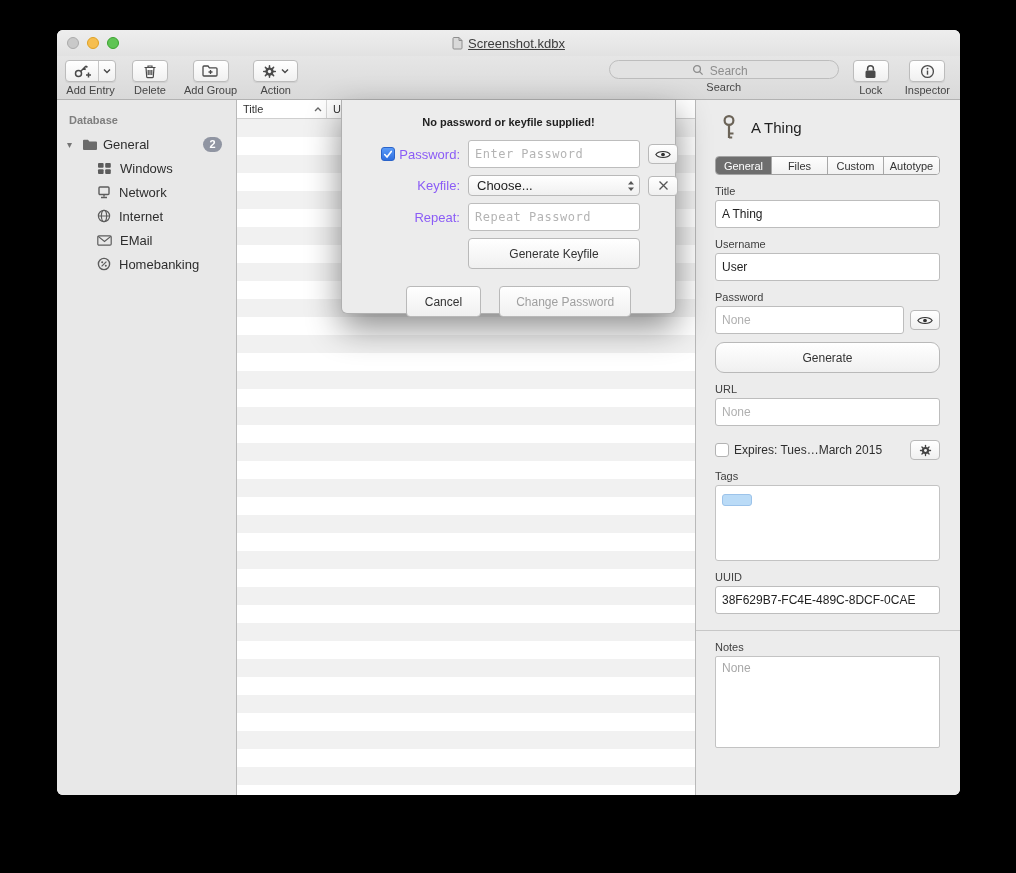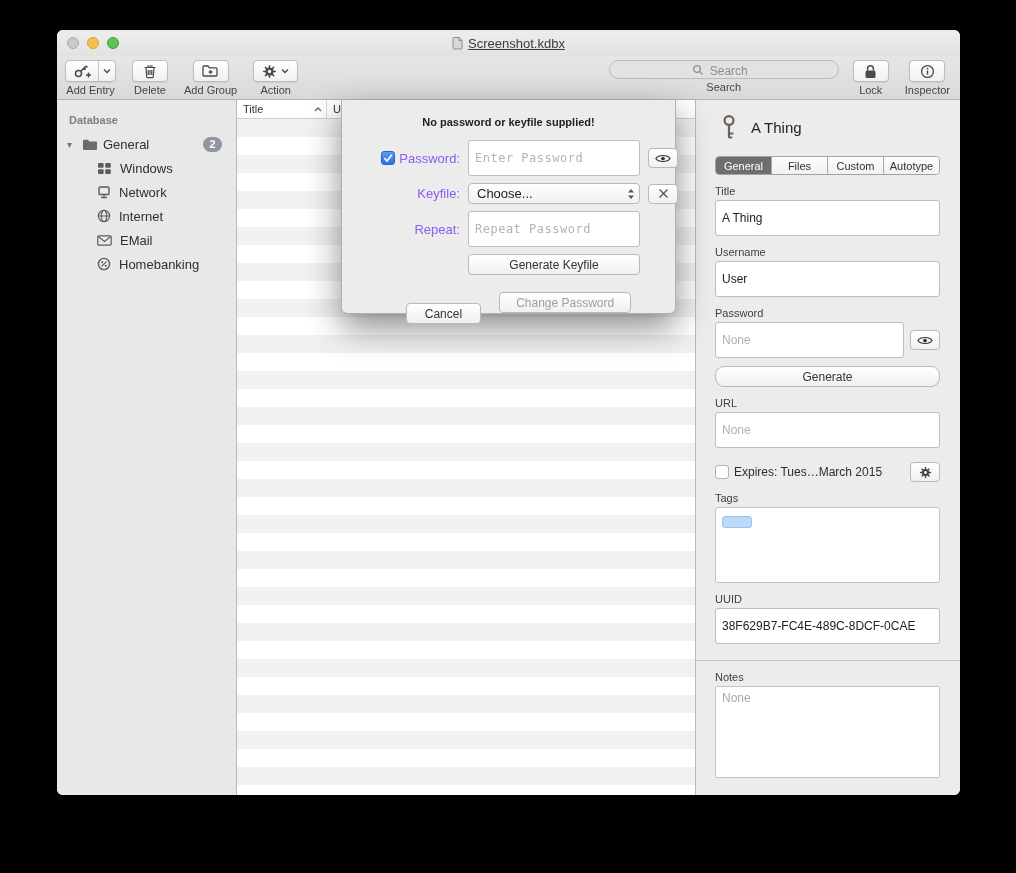--- a/index.html
+++ b/index.html
@@ -100,28 +100,28 @@
   }
   .seg-ctl .seg {
     flex:1; font-size:11px; display:flex; align-items:center; justify-content:center;
     color:#333; background:linear-gradient(#fdfdfd,#f1f1f1); border-right:1px solid #a8a8a8;
     cursor:default; white-space:nowrap;
   }
   .seg-ctl .seg:last-child { border-right:none; }
   .seg-ctl .seg.selected { background:#6e6e6e; color:#fff; }
   .fld-label { font-size:11px; color:#404040; margin:10px 0 3px; }
   .txt {
-    width:100%; height:36px; border:1px solid #bdbdbd; border-radius:3px;
+    width:100%; height:28px; border:1px solid #bdbdbd; border-radius:3px;
     background:#fff; padding:0 6px; font-size:12px; color:#222; outline:none;
     font-family:"Liberation Sans", sans-serif;
   }
   .txt::placeholder { color:#b0b0b0; }
   .row { display:flex; align-items:center; gap:6px; }
   .push {
-    height:21px; background:linear-gradient(#ffffff,#f0f0f0);
+    height:31px; background:linear-gradient(#ffffff,#f0f0f0);
     border:1px solid #b9b9b9; border-radius:4px; font-size:12px; color:#333;
     font-family:"Liberation Sans", sans-serif; cursor:default;
     display:inline-flex; align-items:center; justify-content:center;
   }
   .push.full { width:100%; margin-top:8px;border-radius:9px; }
   .icon-btn { width:30px; height:20px; flex:none; padding:0; }
   .checkline { display:flex; align-items:center; gap:5px; margin-top:14px; font-size:12px; color:#2e2e2e; }
   .chk {
     width:14px; height:14px; border-radius:3px; flex:none;
     display:flex; align-items:center; justify-content:center;
@@ -153,21 +153,21 @@
   .mono::placeholder { font-family:"DejaVu Sans Mono", monospace; letter-spacing:.5px; color:#b4b4b4; }
   .popup {
     height:21px; background:linear-gradient(#ffffff,#f0f0f0); border:1px solid #b9b9b9;
     border-radius:4px; display:flex; align-items:center; font-size:13px; color:#222;
     padding:0 4px 0 8px;
   }
   .popup .stepper { margin-left:auto; display:flex; align-items:center; }
   .keyfile-row { margin-top:6px; }
   .genkey-row { margin-top:2px; }
   .sheet-actions { display:flex; justify-content:center; gap:10px; margin-top:17px; }
-  .btn-cancel { padding:0 18px;margin-top:11px; }
+  .btn-cancel { padding:0 18px; }
   .btn-change { padding:0 16px; color:#9f9f9f;margin-left:8px; }
   svg { display:block; }
 </style>
 </head>
 <body>
 
 <div class="window">
 
   <div class="titlebar">
     <div class="lights">

